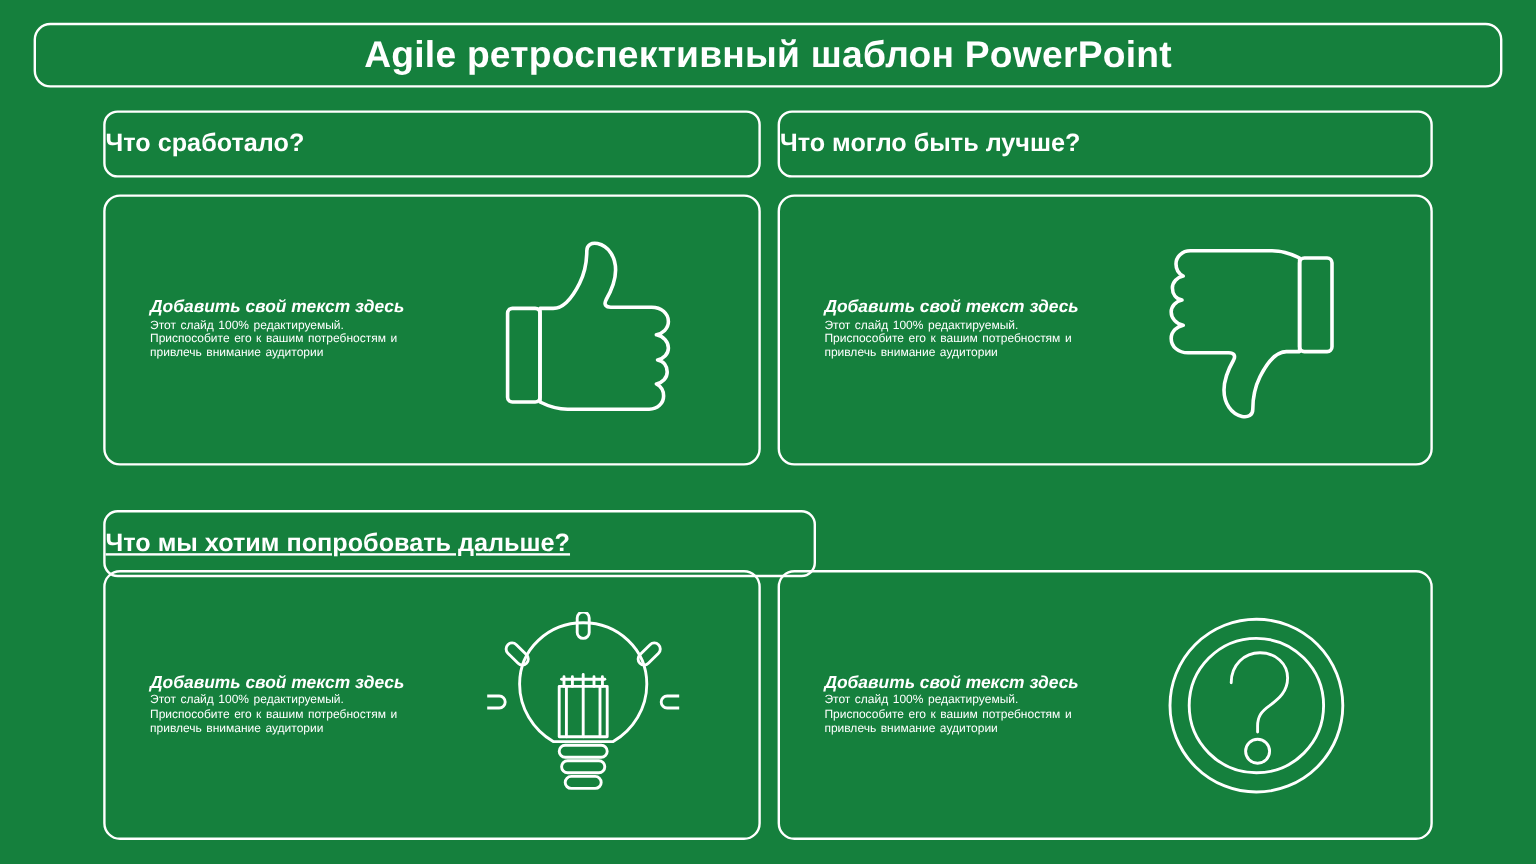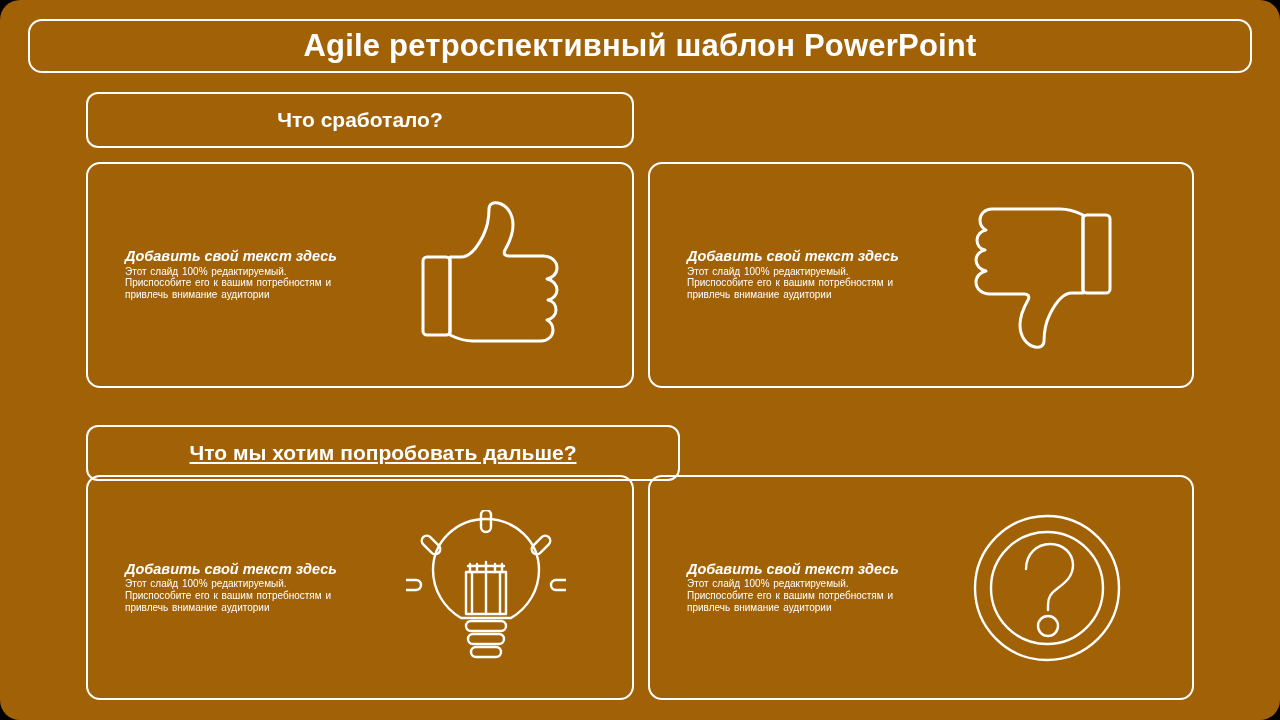--- a/index.html
+++ b/index.html
@@ -11,22 +11,21 @@
     width: 1280px;
     height: 720px;
     overflow: hidden;
     font-family: "Liberation Sans", sans-serif;
     color: #ffffff;
     position: relative;
   }
   .slide {
     position: absolute;
     inset: 0;
-    background: #a16207;
-    border-radius: 20px;
+    background: #15803d;
   }
 
   
   .title-bar {
     position: absolute;
     left: 28px;
     top: 19px;
     width: 1224px;
     height: 54px;
     border: 2px solid #ffffff;
@@ -46,21 +45,21 @@
 
   
   .header-box {
     position: absolute;
     height: 56px;
     border: 2px solid #ffffff;
     border-radius: 12px;
     box-sizing: border-box;
     display: flex;
     align-items: center;
-    justify-content: center;
+    justify-content: flex-start;
   }
   .header-box .header-text {
     font-size: 21px;
     font-weight: bold;
     color: #ffffff;
     white-space: nowrap;
   }
   .hdr-tl { left: 86px;  top: 92px;  width: 548px; }
   .hdr-tr { left: 648px; top: 92px;  width: 546px; }
   .hdr-bl { left: 86px;  top: 425px; width: 594px; text-decoration: underline; }
@@ -130,20 +129,23 @@
 <div class="slide">
 
   <div class="title-bar">
     <span class="title-text">Agile ретроспективный шаблон PowerPoint</span>
   </div>
 
   <div class="header-box hdr-tl">
     <span class="header-text">Что сработало?</span>
   </div>
 
+  <div class="header-box hdr-tr">
+    <span class="header-text">Что могло быть лучше?</span>
+  </div>
 
   <div class="header-box hdr-bl">
     <span class="header-text">Что мы хотим попробовать дальше?</span>
   </div>
 
 
   <div class="card card-tl">
     <div class="card-text">
       <p class="lead">Добавить свой текст здесь</p>
       <p class="body">Этот слайд 100% редактируемый. Приспособите его к вашим потребностям и привлечь внимание аудитории</p>

